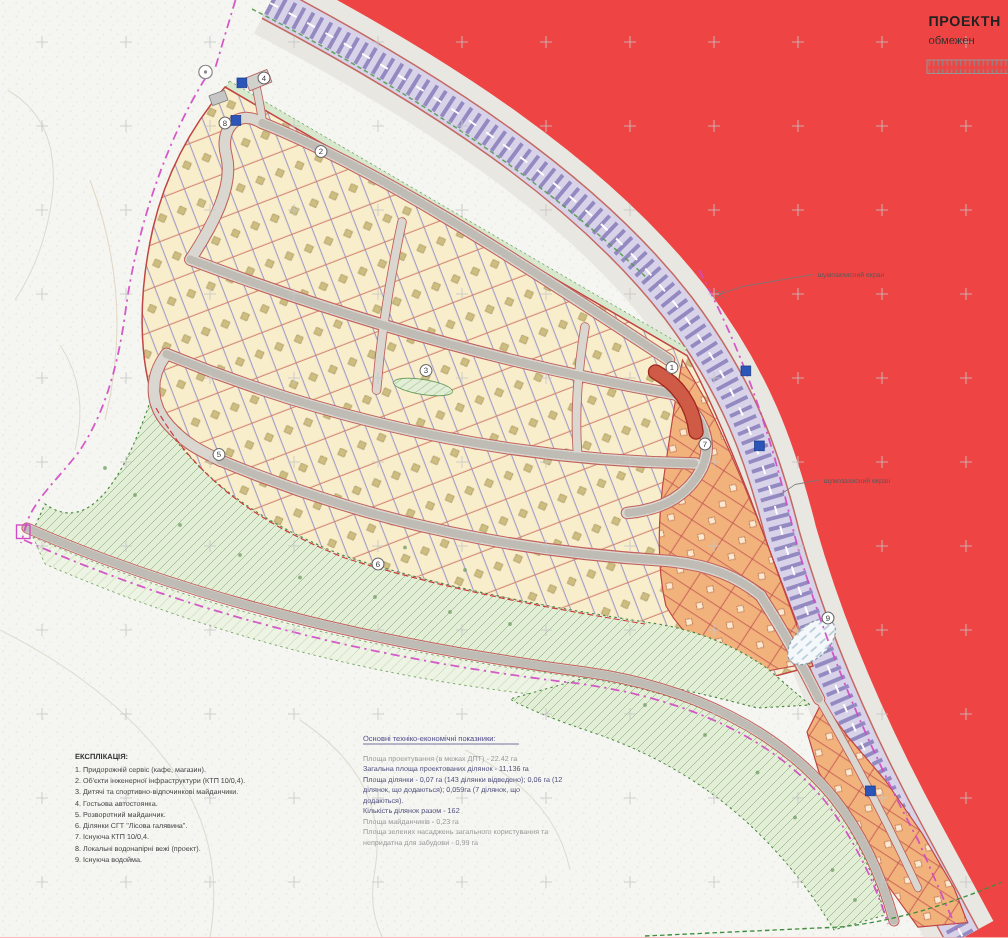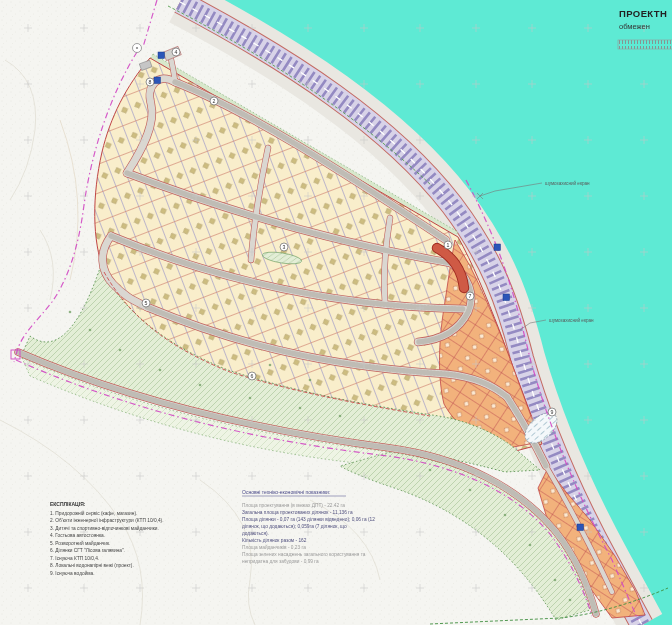--- a/index.html
+++ b/index.html
@@ -1,16 +1,16 @@
 <!DOCTYPE html>
 <html><head>
 <meta charset="utf-8">
 <style>
   html,body{margin:0;padding:0;background:#ffffff;}
-  .map-wrap{position:relative;width:672px;height:625px;background:#5eead4;overflow:hidden;
+  .map-wrap{position:relative;width:672px;height:625px;background:#ef4444;overflow:hidden;
             font-family:"Liberation Sans",sans-serif;}
   svg{display:block}
   text{font-family:"Liberation Sans",sans-serif;}
   .legend-txt{font-size:4.8px;fill:#454545;}
   .legend-hdr{font-size:5px;fill:#333;font-weight:bold;}
   .ind-hdr{font-size:5px;fill:#4a4a8a;}
   .ind-light{font-size:4.8px;fill:#9a9a9a;}
   .ind-strong{font-size:4.8px;fill:#50507e;}
   .note-lbl{font-size:4.6px;fill:#5a5a5a;}
   .title1{font-size:9.5px;font-weight:bold;fill:#222;letter-spacing:.4px;}

